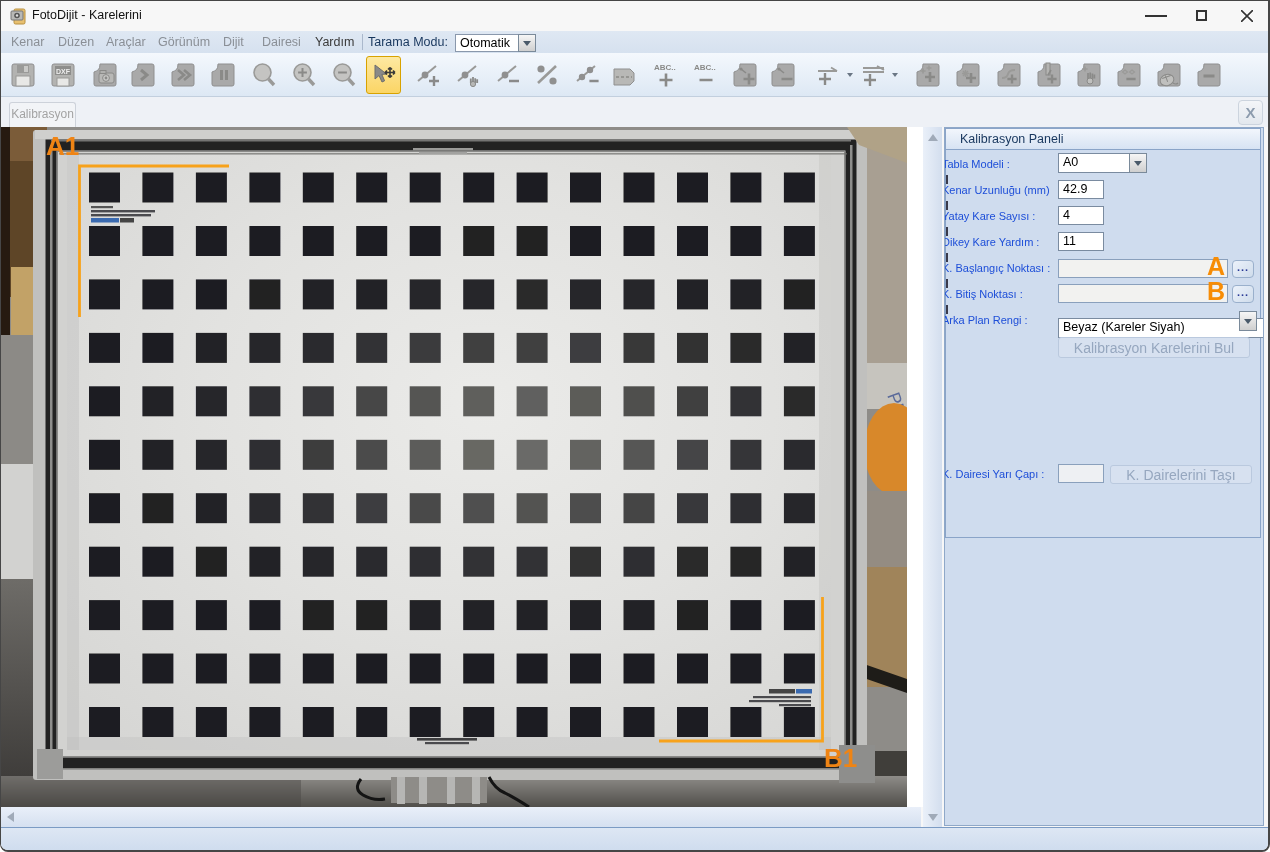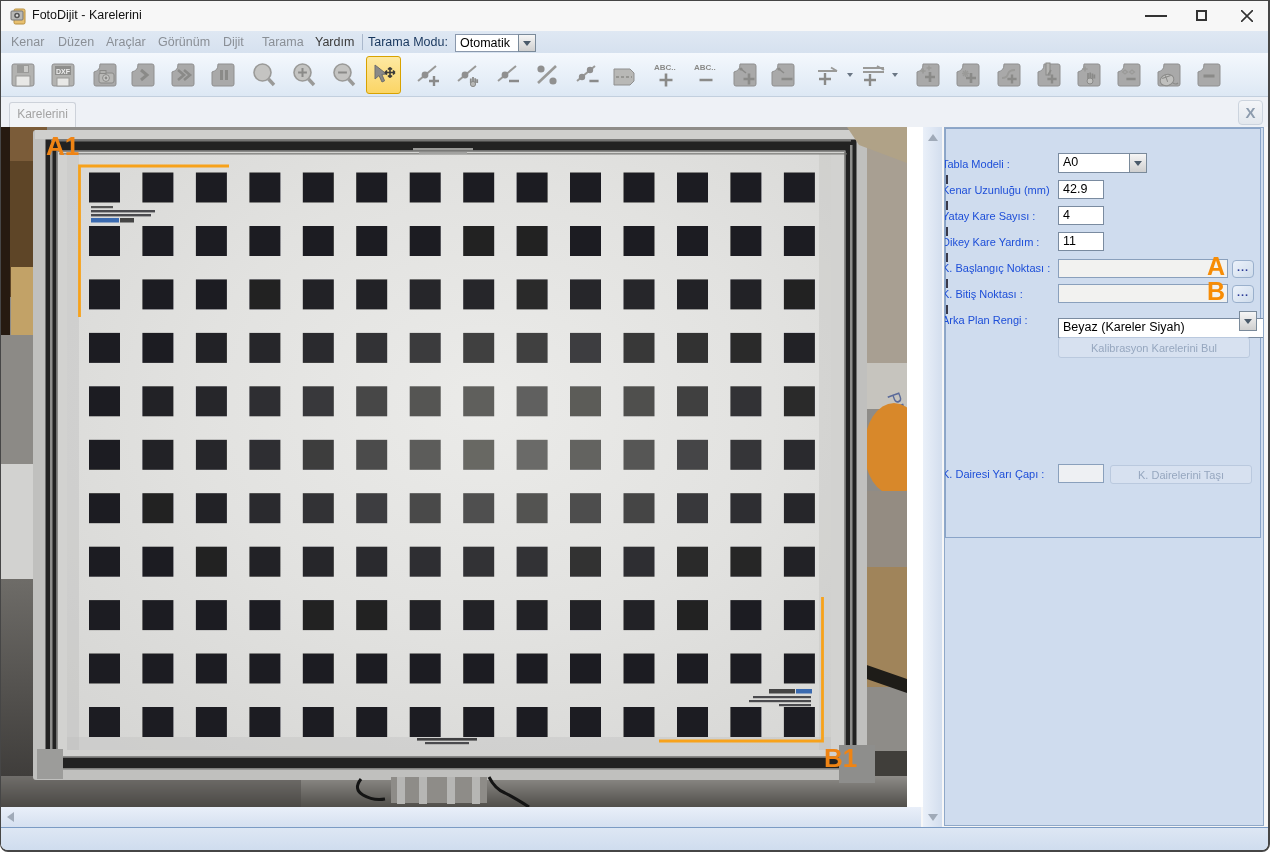--- a/index.html
+++ b/index.html
@@ -27,21 +27,21 @@
 .phead{position:absolute;left:1px;top:1px;width:314px;height:21px;background:linear-gradient(#f2f6fc,#d7e3f3);border-bottom:1px solid #8aa4c8;
  font-size:12.5px;color:#17365d;line-height:21px;padding-left:14px;}
 .plabel{position:absolute;left:-3px;font-size:11px;color:#1d4ed8;white-space:nowrap;}
 .tick{position:absolute;left:1px;width:1.5px;height:9px;background:#3a3a4a;}
 .pinput{position:absolute;background:#fff;border:1px solid #7a8ba0;font-size:12.5px;color:#000;padding:1px 0 0 4px;}
 .pdis{background:#f2f2f0;border:1px solid #8aa0bc;}
 .combo-btn{position:absolute;width:18px;background:linear-gradient(#f6f6f6,#cfcfcf);border:1px solid #7a8a9a;}
 .arrow-dn{position:absolute;width:0;height:0;border-left:4px solid transparent;border-right:4px solid transparent;border-top:5px solid #4a5a6a;}
 .dots{position:absolute;width:22px;height:18px;background:linear-gradient(135deg,#ecf2fb,#cfdceb);border:1px solid #9ab0cc;border-radius:4px;
  color:#2a3a96;font-size:11px;text-align:center;line-height:13px;font-weight:bold;letter-spacing:1px;}
-.pbtn{position:absolute;background:#d7e1f0;border:1px solid #bac9de;border-radius:3px;color:#96a7bf;font-size:11px;text-align:center;}
+.pbtn{position:absolute;background:#d7e1f0;border:1px solid #bac9de;border-radius:3px;color:#96a7bf;font-size:14px;text-align:center;}
 .oletter{position:absolute;font-size:25px;font-weight:bold;color:#f78c05;}
 </style></head><body>
 <div class="win">
 
 <div class="abs titlebar"></div>
 <svg class="abs" style="left:9px;top:7px" width="18" height="17" viewBox="0 0 18 17">
 <rect x="4" y="1" width="11" height="15" rx="1.5" fill="#e8c070" stroke="#b89040" stroke-width="1"></rect>
 <rect x="1" y="3" width="12" height="9" rx="1" fill="#b8b8b6" stroke="#777" stroke-width="1"></rect>
 <circle cx="7" cy="7.5" r="2.8" fill="#555"></circle>
       <circle cx="7" cy="7.5" r="1.2" fill="#ddd"></circle>
@@ -51,21 +51,21 @@
 <div class="abs" style="left:1195px;top:9px;width:11px;height:11px;border:2px solid #333"></div>
 <svg class="abs" style="left:1240px;top:9px" width="12" height="12" viewBox="0 0 12 12">
 <path d="M0,0 L12,12 M12,0 L0,12" stroke="#333" stroke-width="1.6"></path>
     </svg>
 <div class="abs menubar"></div>
 <div class="mi" style="left:10px;top:34px">Kenar</div>
 <div class="mi" style="left:57px;top:34px">Düzen</div>
 <div class="mi" style="left:105px;top:34px">Araçlar</div>
 <div class="mi" style="left:157px;top:34px">Görünüm</div>
 <div class="mi" style="left:222px;top:34px">Dijit</div>
-<div class="mi" style="left:261px;top:34px">Tarama</div>
+<div class="mi" style="left:261px;top:34px">Dairesi</div>
 <div class="mi" style="left:314px;top:34px;color:#3a3a3a">Yardım</div>
 <div class="abs" style="left:361px;top:33px;width:1px;height:16px;background:#aab8cc"></div>
 <div class="mi" style="left:367px;top:34px;color:#17365d;font-weight:normal">Tarama Modu:</div>
 <div class="abs" style="left:454px;top:33px;width:81px;height:18px;background:#fff;border:1px solid #8a98ac;font-size:12.5px;padding:1px 0 0 4px">Otomatik</div>
 <div class="combo-btn" style="left:517px;top:33px;height:18px"></div>
 <div class="arrow-dn" style="left:522px;top:40px"></div>
 <div class="abs toolbar"></div>
 <div class="abs" style="left:365px;top:55px;width:35px;height:38px;background:linear-gradient(#fde9a2,#fbd565);border:1px solid #d8a200;border-radius:3px"></div>
 <div class="tbi" style="left:8px"><svg width="28" height="28" viewBox="0 0 28 28">
         <rect x="3" y="3" width="22" height="22" rx="2" fill="#b3b3b1" stroke="#8f8f8f"></rect>
@@ -215,21 +215,21 @@
         <path d="M12,14 L12,21 M8,16 L17,16" stroke="#8a8a88" stroke-width="1" transform="rotate(-20 12 19)"></path>
         <path d="M18,22 q3,2 5,0" stroke="#8a8a88" stroke-width="1.2" fill="none"></path>
       </svg></div>
 <div class="tbi" style="left:1194px"><svg width="28" height="28" viewBox="0 0 28 28">
         <path d="M9,3 L23,3 Q25,3 25,5 L25,23 Q25,25 23,25 L5,25 Q3,25 3,23 L3,11 Q6,10 7.5,8.5 Q9,7 9,3 Z" fill="#a9a9a9" stroke="#8f8f8f" stroke-width="1"></path>
         <path d="M8.5,15 H19.5" stroke="#8a8a88" stroke-width="2.8"></path>
       </svg></div>
 <div class="arrow-dn" style="left:846px;top:72px;border-left-width:3px;border-right-width:3px;border-top-width:4px;border-top-color:#6a7684"></div>
 <div class="arrow-dn" style="left:891px;top:72px;border-left-width:3px;border-right-width:3px;border-top-width:4px;border-top-color:#6a7684"></div>
 <div class="abs tabbar"></div>
-<div class="tab">Karelerini</div>
+<div class="tab">Kalibrasyon</div>
 <div class="tabx">X</div>
 <div class="abs photo"><svg width="906" height="680" viewBox="0 0 906 680">
         <defs>
 <radialGradient id="boardg" cx="0.55" cy="0.42" r="0.75">
  <stop offset="0" stop-color="#ebebe9"></stop>
  <stop offset="0.5" stop-color="#e2e2e0"></stop>
  <stop offset="1" stop-color="#d6d6d4"></stop>
 </radialGradient>
 <linearGradient id="floor" x1="0" y1="0" x2="0" y2="1">
  <stop offset="0" stop-color="#8e8c88"></stop>
@@ -470,20 +470,21 @@
       <path d="M0,0 L10,0 L5,7 Z" fill="#a0aab8"></path>
     </svg>
 <div class="abs hsb"></div>
 <svg class="abs" style="left:6px;top:811px" width="7" height="10">
       <path d="M7,0 L7,10 L0,5 Z" fill="#a0aab8"></path>
     </svg>
 <div class="abs statusline"></div>
 <div class="abs statusbar"></div>
 <div class="abs panel">
 <div class="gbox"></div>
+<div class="phead">Kalibrasyon Paneli</div>
 <div class="plabel" style="top:30px">Tabla Modeli :</div>
 <div class="plabel" style="top:56px">Kenar Uzunluğu (mm)</div>
 <div class="plabel" style="top:82px">Yatay Kare Sayısı :</div>
 <div class="plabel" style="top:108px">Dikey Kare Yardım :</div>
 <div class="plabel" style="top:134px">K. Başlangıç Noktası :</div>
 <div class="plabel" style="top:160px">K. Bitiş Noktası :</div>
 <div class="plabel" style="top:186px">Arka Plan Rengi :</div>
 <div class="tick" style="top:47px"></div>
 <div class="tick" style="top:73px"></div>
 <div class="tick" style="top:99px"></div>

